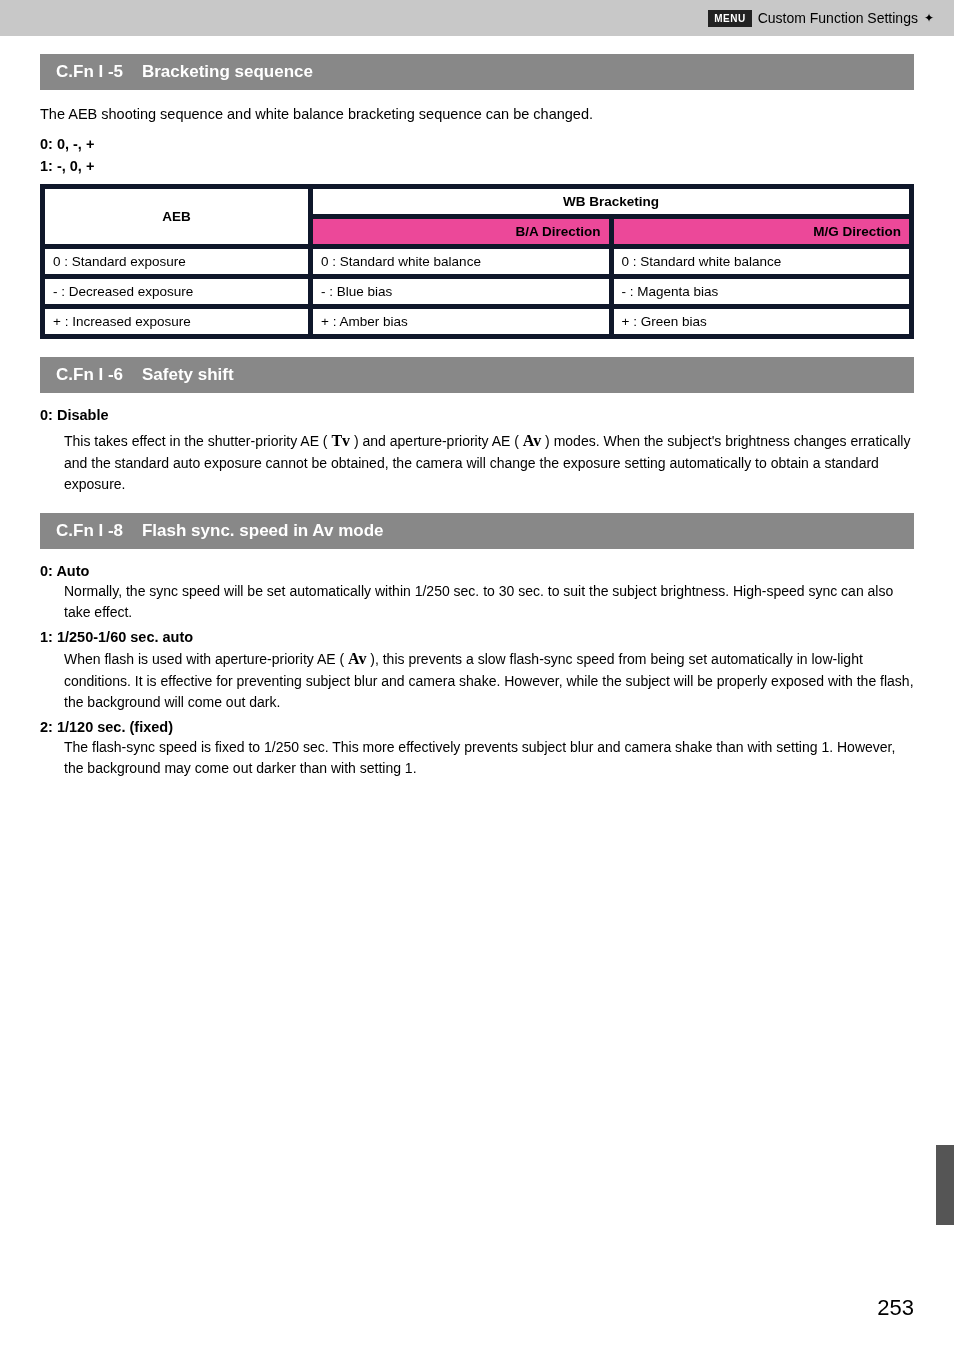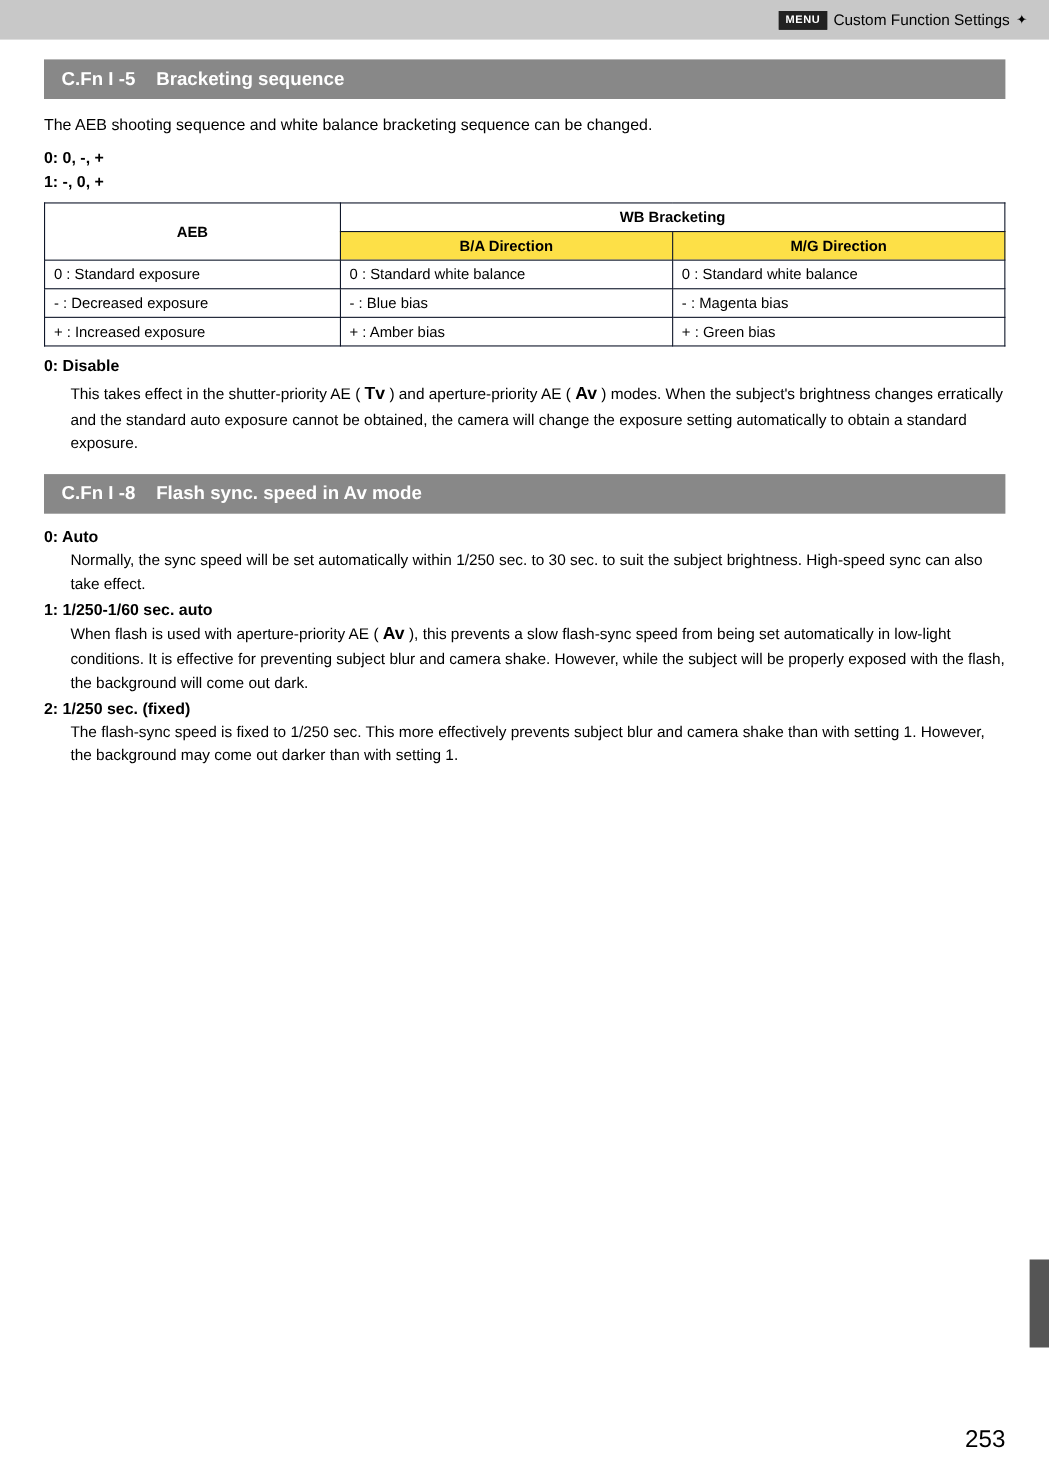--- a/index.html
+++ b/index.html
@@ -108,55 +108,55 @@
     
     .bracketing-table {
       width: 100%;
       border-collapse: collapse;
       margin-top: 10px;
       margin-bottom: 10px;
       font-size: 13.5px;
     }
 
     .bracketing-table th, .bracketing-table td {
-      border: 1px solid #0f172a;
+      border: 5px solid #0f172a;
       padding: 5px 8px;
       text-align: left;
       vertical-align: middle;
     }
 
     .bracketing-table thead tr:first-child th {
       text-align: center;
       font-weight: bold;
     }
 
     .bracketing-table thead tr:nth-child(2) th {
-      text-align: center;
-      font-weight: bold;
-      background: #fde047;
+      text-align: right;
+      font-weight: bold;
+      background: #ec4899;
     }
 
     .aeb-header {
       text-align: center !important;
       font-weight: bold;
       vertical-align: middle;
       background: #fff;
     }
 
     .wb-header {
       text-align: center !important;
       font-weight: bold;
     }
 
     
     .bold { font-weight: bold; text-align: right; }
 
     
     .serif-bold {
-      font-family: Liberation Sans, sans-serif;
+      font-family: Liberation Serif, serif;
       font-weight: bold;
       font-size: 16px;
     }
 
     
     .page-number {
       position: absolute;
       bottom: 24px;
       right: 40px;
       font-size: 22px;
@@ -226,20 +226,24 @@
           <td>- : Magenta bias</td>
         </tr>
         <tr>
           <td>+ : Increased exposure</td>
           <td>+ : Amber bias</td>
           <td>+ : Green bias</td>
         </tr>
       </tbody>
     </table>
 
+    <div class="section-header">
+      <span>C.Fn I -6</span>&nbsp;&nbsp;&nbsp;
+      <span>Safety shift</span>
+    </div>
 
     <div class="setting-item">
       <div class="setting-label">
         <span class="bold">0:  Disable</span>
       </div>
     </div>
 
     <div class="setting-item">
       <div class="setting-desc">
         This takes effect in the shutter-priority AE ( <span class="serif-bold">Tv</span> ) and aperture-priority AE
@@ -269,21 +273,21 @@
         When flash is used with aperture-priority AE ( <span class="serif-bold">Av</span> ), this prevents a slow
         flash-sync speed from being set automatically in low-light conditions. It
         is effective for preventing subject blur and camera shake. However,
         while the subject will be properly exposed with the flash, the background
         will come out dark.
       </div>
     </div>
 
     <div class="setting-item">
       <div class="setting-label">
-        <span class="bold">2:  1/250 sec. (fixed)</span>
+        <span class="bold">2:  1/120 sec. (fixed)</span>
       </div>
       <div class="setting-desc">The flash-sync speed is fixed to 1/250 sec. This more effectively prevents subject blur and camera shake than with setting 1. However, the background may come out darker than with setting 1.</div>
     </div>
 
   </div>
 
   <div class="page-number">253</div>
 
   <div class="side-tab"></div>
 

